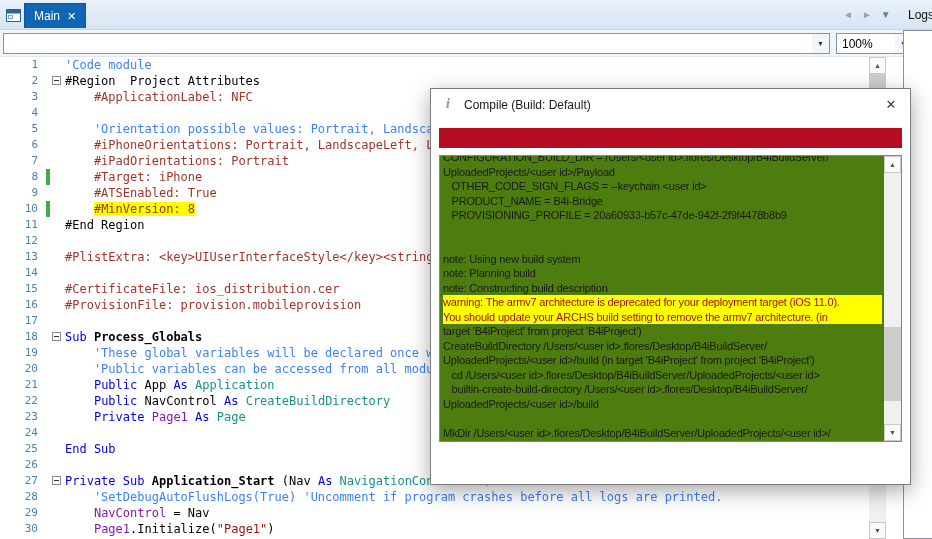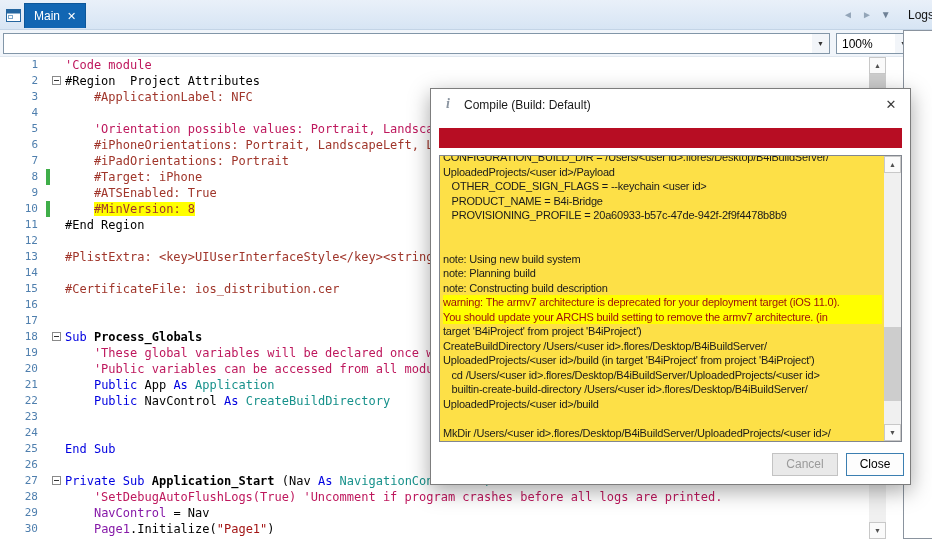--- a/index.html
+++ b/index.html
@@ -61,21 +61,21 @@
   .chg { width:4px; flex:none; }
   .chg.on { background:#3fae49; }
   .fold { width:15px; flex:none; position:relative; }
   .foldbox {
     position:absolute; left:2px; top:3px; width:9px; height:9px;
     border:1px solid #8a8a8a; background:#fff;
   }
   .foldbox::after { content:""; position:absolute; left:1px; right:1px; top:3px; height:1px; background:#333; }
   .codeline { white-space:pre; }
   .tok.plain { color:#000;margin-top:34px; }
-  .tok.com   { color:#be185d; }
+  .tok.com   { color:#3b82f6; }
   .tok.attr  { color:#a0362b; }
   .tok.kw    { color:#0000e0; }
   .tok.type  { color:#17918b; }
   .tok.var   { color:#8619a8; }
   .tok.str   { color:#a31515; }
   .tok.sub   { color:#000; font-weight:bold; }
   .tok.hl    { background:#ffff00; }
 
   
   .ed-scroll { position:absolute; left:869px; top:57px; width:17px; height:482px; background:#f0f0f0; }
@@ -91,21 +91,21 @@
     position:absolute; left:430px; top:88px; width:481px; height:397px;
     background:#fff; border:1px solid #7d7d7d; box-shadow:0 6px 20px rgba(0,0,0,0.35);
   }
   .dlg-titlebar { position:absolute; left:0; top:0; width:100%; height:30px; background:#fff; }
   .dlg-info { position:absolute; left:15px; top:7px; color:#8a94a0; font:italic bold 14px "Liberation Serif",serif; }
   .dlg-title { position:absolute; left:33px; top:9px; font-size:12px; color:#1a1a1a; }
   .dlg-close { position:absolute; right:8px; top:6px; width:22px; height:19px; text-align:center; color:#3a3a3a; font-size:13px; line-height:19px; cursor:default; }
   .dlg-progress { position:absolute; left:8px; top:39px; width:463px; height:20px; background:#b70d23; }
   .dlg-log {
     position:absolute; left:8px; top:66px; width:463px; height:287px;
-    border:1px solid #828790; background:#fde047; overflow:hidden;
+    border:1px solid #828790; background:#4d7c0f; overflow:hidden;
   }
   .log-content {
     position:absolute; left:3px; top:-6px; right:19px;
     font-size:11px; letter-spacing:-0.2px; line-height:14.5px; color:#1a1a1a; white-space:pre; overflow:hidden;
   }
   .logline { height:14.5px; overflow:hidden; }
   .logline.hl { background:#ffff00; color:#9b0e0e; }
   .log-scroll { position:absolute; right:0; top:0; width:17px; height:285px; background:#f0f0f0; }
   .log-thumb { position:absolute; left:0; top:60%; width:17px; height:26%; background:#cdcdcd; }
   .dlg-buttons { position:absolute; right:6px; top:364px; display:flex; gap:8px; }
@@ -240,20 +240,21 @@
         <div class="row">
           <span class="ln">15</span>
           <span class="chg"></span>
           <span class="fold"></span>
           <span class="codeline"><span class="tok attr">#CertificateFile: ios_distribution.cer</span></span>
         </div>
         <div class="row">
           <span class="ln">16</span>
           <span class="chg"></span>
           <span class="fold"></span>
+          <span class="codeline"><span class="tok attr">#ProvisionFile: provision.mobileprovision</span></span>
         </div>
         <div class="row">
           <span class="ln">17</span>
           <span class="chg"></span>
           <span class="fold"></span>
           <span class="codeline"></span>
         </div>
         <div class="row">
           <span class="ln">18</span>
           <span class="chg"></span>
@@ -283,20 +284,21 @@
         <div class="row">
           <span class="ln">22</span>
           <span class="chg"></span>
           <span class="fold"></span>
           <span class="codeline"><span class="tok plain">    </span><span class="tok kw">Public</span><span class="tok plain"> NavControl </span><span class="tok kw">As</span><span class="tok plain"> </span><span class="tok type">CreateBuildDirectory</span></span>
         </div>
         <div class="row">
           <span class="ln">23</span>
           <span class="chg"></span>
           <span class="fold"></span>
+          <span class="codeline"><span class="tok plain">    </span><span class="tok kw">Private</span><span class="tok plain"> </span><span class="tok var">Page1</span><span class="tok plain"> </span><span class="tok kw">As</span><span class="tok plain"> </span><span class="tok type">Page</span></span>
         </div>
         <div class="row">
           <span class="ln">24</span>
           <span class="chg"></span>
           <span class="fold"></span>
           <span class="codeline"></span>
         </div>
         <div class="row">
           <span class="ln">25</span>
           <span class="chg"></span>
@@ -352,19 +354,15 @@
     </div>
     <div class="dlg-progress"></div>
     <div class="dlg-log">
       <div class="log-content"><div class="logline">CONFIGURATION_BUILD_DIR = /Users/&lt;user id&gt;.flores/Desktop/B4iBuildServer/</div><div class="logline">UploadedProjects/&lt;user id&gt;/Payload</div><div class="logline">   OTHER_CODE_SIGN_FLAGS = --keychain &lt;user id&gt;</div><div class="logline">   PRODUCT_NAME = B4i-Bridge</div><div class="logline">   PROVISIONING_PROFILE = 20a60933-b57c-47de-942f-2f9f4478b8b9</div><div class="logline"></div><div class="logline"></div><div class="logline">note: Using new build system</div><div class="logline">note: Planning build</div><div class="logline">note: Constructing build description</div><div class="logline hl">warning: The armv7 architecture is deprecated for your deployment target (iOS 11.0).</div><div class="logline hl">You should update your ARCHS build setting to remove the armv7 architecture. (in</div><div class="logline">target 'B4iProject' from project 'B4iProject')</div><div class="logline">CreateBuildDirectory /Users/&lt;user id&gt;.flores/Desktop/B4iBuildServer/</div><div class="logline">UploadedProjects/&lt;user id&gt;/build (in target 'B4iProject' from project 'B4iProject')</div><div class="logline">   cd /Users/&lt;user id&gt;.flores/Desktop/B4iBuildServer/UploadedProjects/&lt;user id&gt;</div><div class="logline">   builtin-create-build-directory /Users/&lt;user id&gt;.flores/Desktop/B4iBuildServer/</div><div class="logline">UploadedProjects/&lt;user id&gt;/build</div><div class="logline"></div><div class="logline">MkDir /Users/&lt;user id&gt;.flores/Desktop/B4iBuildServer/UploadedProjects/&lt;user id&gt;/</div></div>
       <div class="log-scroll">
         <div class="sb-btn up">▲</div>
         <div class="log-thumb"></div>
         <div class="sb-btn down">▼</div>
       </div>
     </div>
-    <div class="dlg-buttons">
-      <div class="btn btn-cancel">Cancel</div>
-      <div class="btn btn-close">Close</div>
-    </div>
   </div>
 
 </div>
 
 </body></html>

